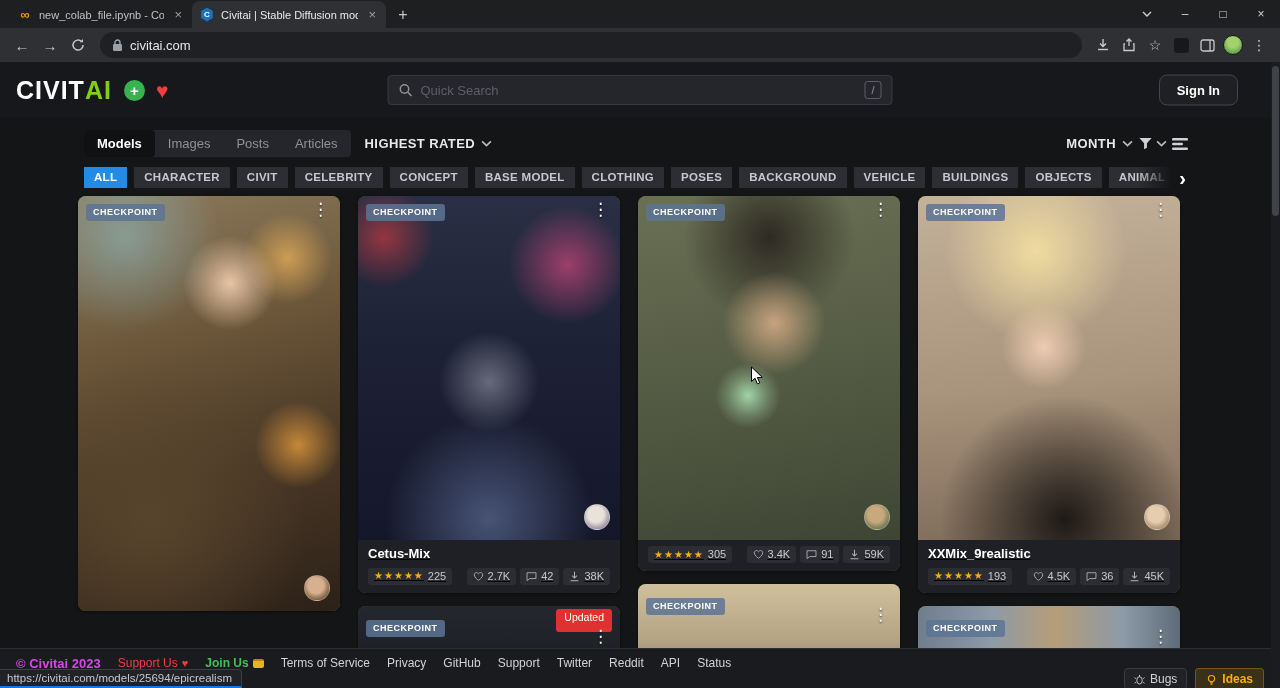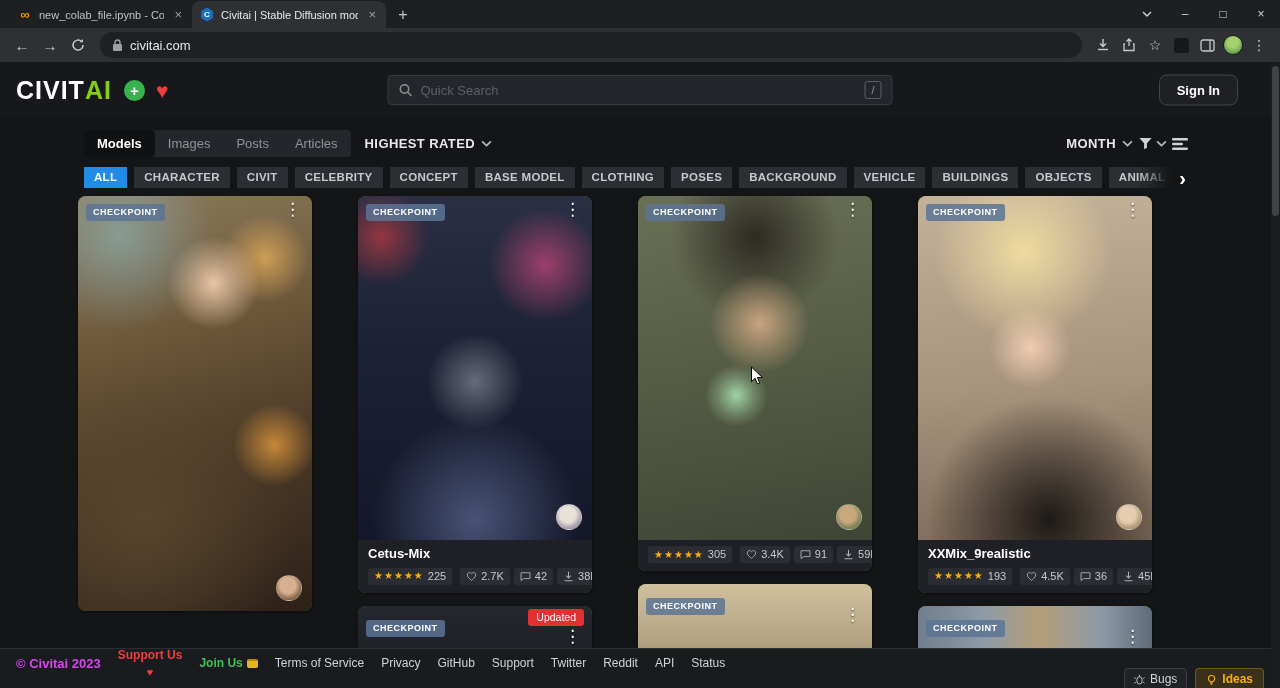--- a/index.html
+++ b/index.html
@@ -55,36 +55,36 @@
 
   
   .chips { position:relative; margin:8px 90px 0 84px; height:25px; overflow:hidden; display:flex; align-items:center; gap:7px; }
   .chip-cat { flex:none; background:#2c2e33; color:#c6c8cc; font-size:11.5px; font-weight:700; letter-spacing:.3px; padding:5px 10px; border-radius:0; line-height:1; white-space:nowrap; }
   .chip-cat.active { background:#228be6; color:#fff; }
   .chips-next { position:absolute; right:0; top:0; bottom:0; width:52px; display:flex; align-items:center; justify-content:flex-end; padding-right:4px; background:linear-gradient(90deg, rgba(20,21,23,0), #141517 65%); color:#fff; font-size:20px; font-weight:700; line-height:1; }
 
   
   .grid { display:flex; gap:10px; margin:6px 0 0 78px; align-items:flex-start; }
   .colm { width:270px; display:flex; flex-direction:column; gap:13px; }
-  .card { width:234px; background:#4d7c0f; border-radius:8px; overflow:hidden; position:relative; box-shadow:0 1px 3px rgba(0,0,0,.45); }
+  .card { width:262px; background:#4d7c0f; border-radius:8px; overflow:hidden; position:relative; box-shadow:0 1px 3px rgba(0,0,0,.45); }
   .cimg { position:relative; width:100%; }
   .h-tall { height:415px; }
   .h-std { height:344px; }
   .h-part { height:80px; }
   .tbadge { position:absolute; top:8px; left:8px; background:rgba(92,116,148,.85); color:#fff; font-size:9px; font-weight:700; letter-spacing:.5px; padding:4px 7px; border-radius:3px; line-height:1; }
   .tbadge.low { top:14px; }
   .kebab { position:absolute; top:3px; right:4px; background:none; border:none; color:#fff; font-size:17px; line-height:1; padding:2px 7px; text-shadow:0 1px 2px rgba(0,0,0,.7); font-family:"DejaVu Sans", sans-serif; }
   .kebab.low { top:20px; }
-  .ubadge { position:absolute; top:3px; right:8px; background:#e03131; color:#fff; font-size:10.5px; padding:2px 8px 3px; border-radius:3px; line-height:1.2; }
+  .ubadge { position:absolute; top:3px; right:8px; background:#e03131; color:#fff; font-size:10.5px; padding:2px 8px 9px; border-radius:3px; line-height:1.2; }
   .cavatar { position:absolute; bottom:10px; right:10px; width:26px; height:26px; border-radius:50%; border:1px solid rgba(255,255,255,.25); }
   .av1 { background:radial-gradient(circle at 45% 40%, #d7b090 0 40%, #7a5a3e 75%, #4a3424 100%); }
   .av2 { background:radial-gradient(circle at 45% 40%, #e8e2da 0 40%, #9a8fa0 75%, #5d5568 100%); }
   .av3 { background:radial-gradient(circle at 45% 40%, #c9a87e 0 40%, #6e7a52 75%, #3e4630 100%); }
   .av4 { background:radial-gradient(circle at 45% 40%, #e6cdb0 0 40%, #a88f6e 75%, #5e4e3a 100%); }
-  .cinfo { padding:6px 10px 8px; display:flex; flex-direction:column; gap:5px; background:#1e2025; }
+  .cinfo { padding:6px 10px 8px; display:flex; flex-direction:column; gap:5px; background:#1e2025;text-decoration:underline; }
   .ctitle { font-size:13px; font-weight:700; color:#fff; line-height:1.3; }
   .stats { display:flex; align-items:center; gap:4px; }
   .schip { display:flex; align-items:center; gap:4px; background:#2b2d33; border-radius:3px; padding:3px 6px; color:#c6c8cc; font-size:11px; line-height:1; }
   .schip svg { width:11px; height:11px; display:block; color:#aeb1b6; }
   .stars { color:#fab005; font-size:10px; letter-spacing:1px; line-height:1; }
   .sp { flex:1; }
 
   
   .img-1 { background:
     radial-gradient(circle at 18% 10%, rgba(140,190,200,.55) 0, rgba(140,190,200,0) 22%),
@@ -110,21 +110,21 @@
     radial-gradient(circle at 56% 94%, rgba(24,21,19,.95) 0, transparent 35%),
     linear-gradient(175deg, #c4b19a 0%, #a8937c 55%, #7d6a58 100%); }
   .img-2b { background:linear-gradient(180deg, #24272d, #1a1c21); }
   .img-3b { background:linear-gradient(180deg, #cfc09d 0%, #b5a484 70%, #9b8b6d 100%); }
   .img-4b { background:linear-gradient(90deg, #6f7d8c 0%, #8d9aa8 28%, #b59d78 52%, #8d9aa8 78%, #5f6b78 100%); }
 
   
   .footer { position:absolute; left:0; right:0; bottom:0; height:40px; background:#1a1b1e; border-top:1px solid #2c2e33; display:flex; align-items:center; gap:17px; padding:0 16px 11px; z-index:20; }
   .fcopy { font-size:13px; font-weight:700; color:#d946ef; white-space:nowrap; }
   .flink { font-size:12px; color:#d0d2d6; white-space:nowrap; display:flex; align-items:center; gap:4px; }
-  .flink.red { color:#f03e3e; font-weight:700;flex-direction:column; }
+  .flink.red { color:#f03e3e; font-weight:400; }
   .flink.green { color:#40c057; font-weight:700; }
   .mini-heart { color:#f03e3e; font-size:11px; }
   .briefcase-icon { width:11px; height:9px; background:#e8b320; border-radius:2px; display:inline-block; border-top:2px solid #b8860b; }
   .fright { margin-left:auto; display:flex; align-items:center; gap:8px;margin-top:32px; }
   .bugchip { display:flex; align-items:center; gap:5px; border:1px solid #3a3d42; color:#d0d2d6; font-size:12px; padding:3px 9px; border-radius:4px; background:#202226; }
   .ideachip { display:flex; align-items:center; gap:5px; background:rgba(250,176,5,.15); border:1px solid rgba(250,176,5,.3); color:#fab005; font-size:12px; font-weight:700; padding:3px 10px; border-radius:4px; }
   .bugchip svg, .ideachip svg { width:11px; height:11px; display:block; }
 
   
   .status { position:absolute; left:0; bottom:0; background:#202225; border:1px solid #3b3e44; border-left:none; border-bottom:2px solid #1a73e8; color:#c4c7cb; font-size:11.5px; padding:2px 9px 2px 7px; border-top-right-radius:4px; z-index:30; white-space:nowrap; }
@@ -474,18 +474,19 @@
           <span>Ideas</span>
         </span>
       </span>
     </div>
 
     <div class="sb">
         <div class="sbthumb"></div>
       </div>
   </div>
 
+  <div class="status">https://civitai.com/models/25694/epicrealism</div>
 
   <svg class="cursor" viewBox="0 0 15 20">
     <path d="M1.5 1l0 14.5 3.6-3.2 2.3 5.6 2.3-1-2.3-5.4 5 0z" fill="#fff" stroke="#000" stroke-width="1"></path>
   </svg>
 
 </div>
 
 </body></html>

